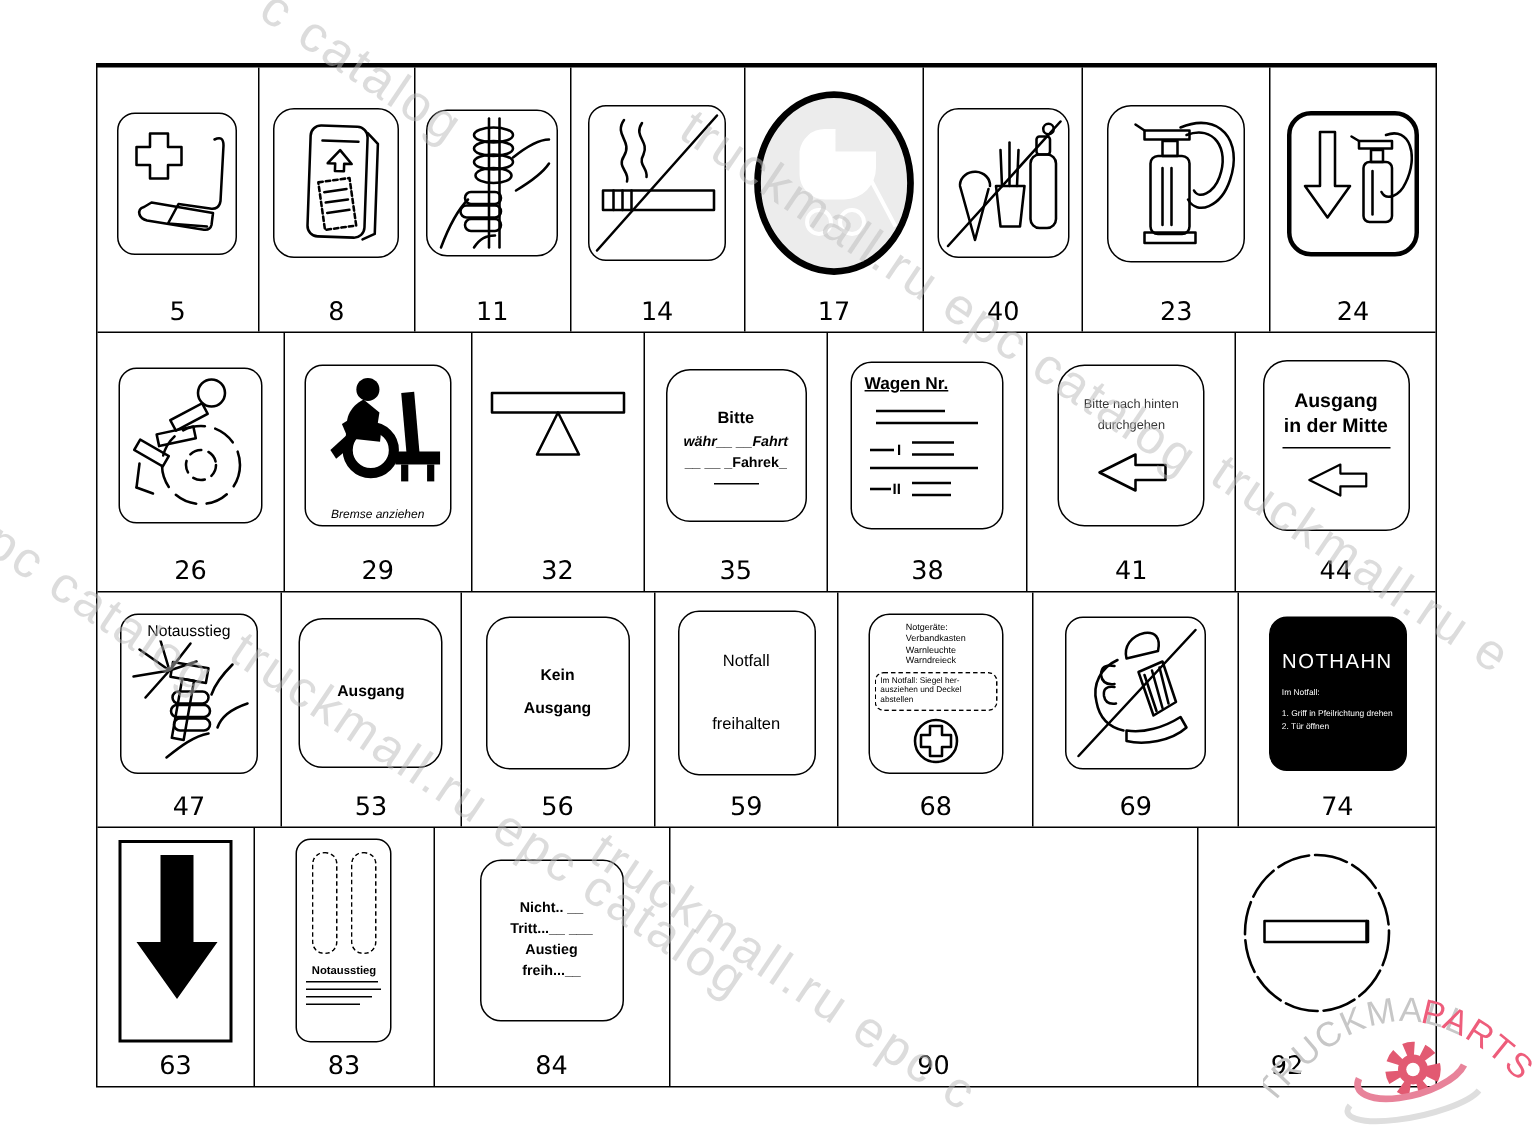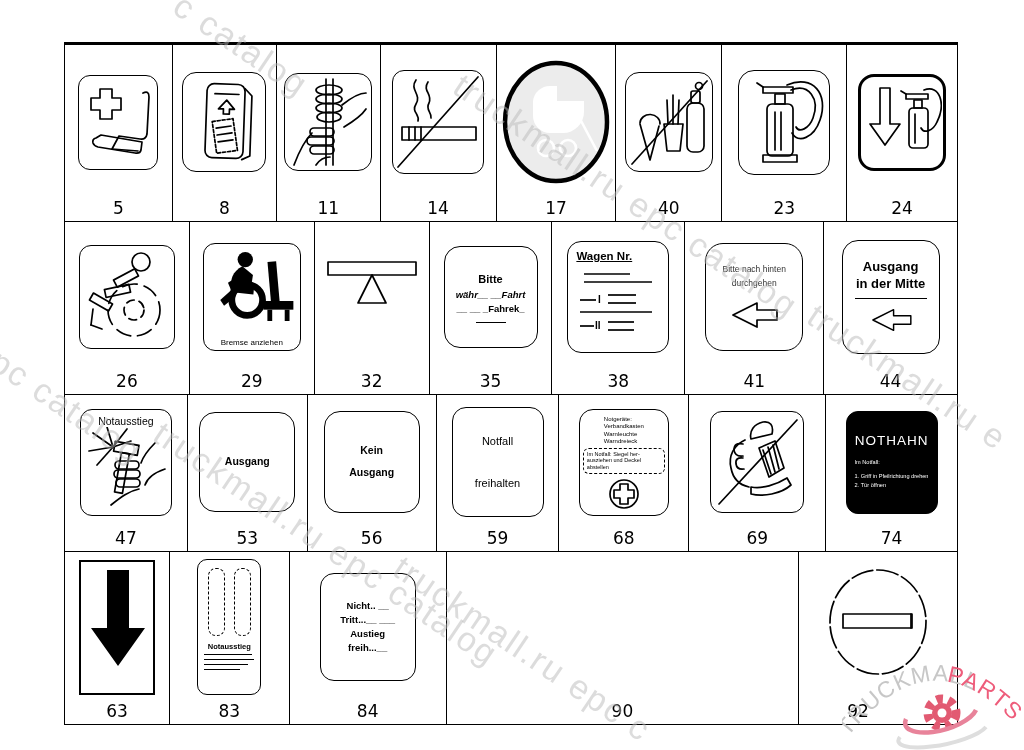--- a/index.html
+++ b/index.html
@@ -209,21 +209,21 @@
             <path d="M36,17 C26,22 22,32 26,40 L44,45 L47,26 z" fill="#000"></path>
             <path d="M37,24 l-16,10 3,7 14,-8 z" fill="#000"></path>
             <rect x="24" y="36" width="24" height="9" fill="#000" transform="rotate(6 36 40)"></rect>
             <path d="M24,42 l-11,10 4,6 11,-9 z" fill="#000"></path>
             <circle cx="41" cy="52" r="16" fill="none" stroke="#000" stroke-width="7"></circle>
             <rect x="64" y="12" width="9" height="44" fill="#000" transform="rotate(-5 68 34)"></rect>
             <rect x="58" y="53" width="31" height="9" fill="#000"></rect>
             <rect x="62" y="62" width="5" height="12" fill="#000"></rect>
             <rect x="80" y="62" width="5" height="12" fill="#000"></rect>
           </svg>
-          <div class="t-xs" style="font-size:8px;color:#000;margin-top:16px;">Bremse anziehen</div>
+          <div class="t-xs" style="font-size:8px;color:#000;margin-top:16px;font-style:italic;">Bremse anziehen</div>
         </div>
         <div class="num">29</div>
       </div>
 
       <div class="cell" style="width:115px;">
         <svg width="94" height="50" viewBox="0 0 94 50" style="margin-bottom:28px;">
           <rect class="k" x="3" y="4" width="88" height="13" stroke-width="1.6"></rect>
           <path class="k" d="M47,17 L33,45 H61 Z" stroke-width="1.4"></path>
         </svg>
         <div class="num">32</div>

